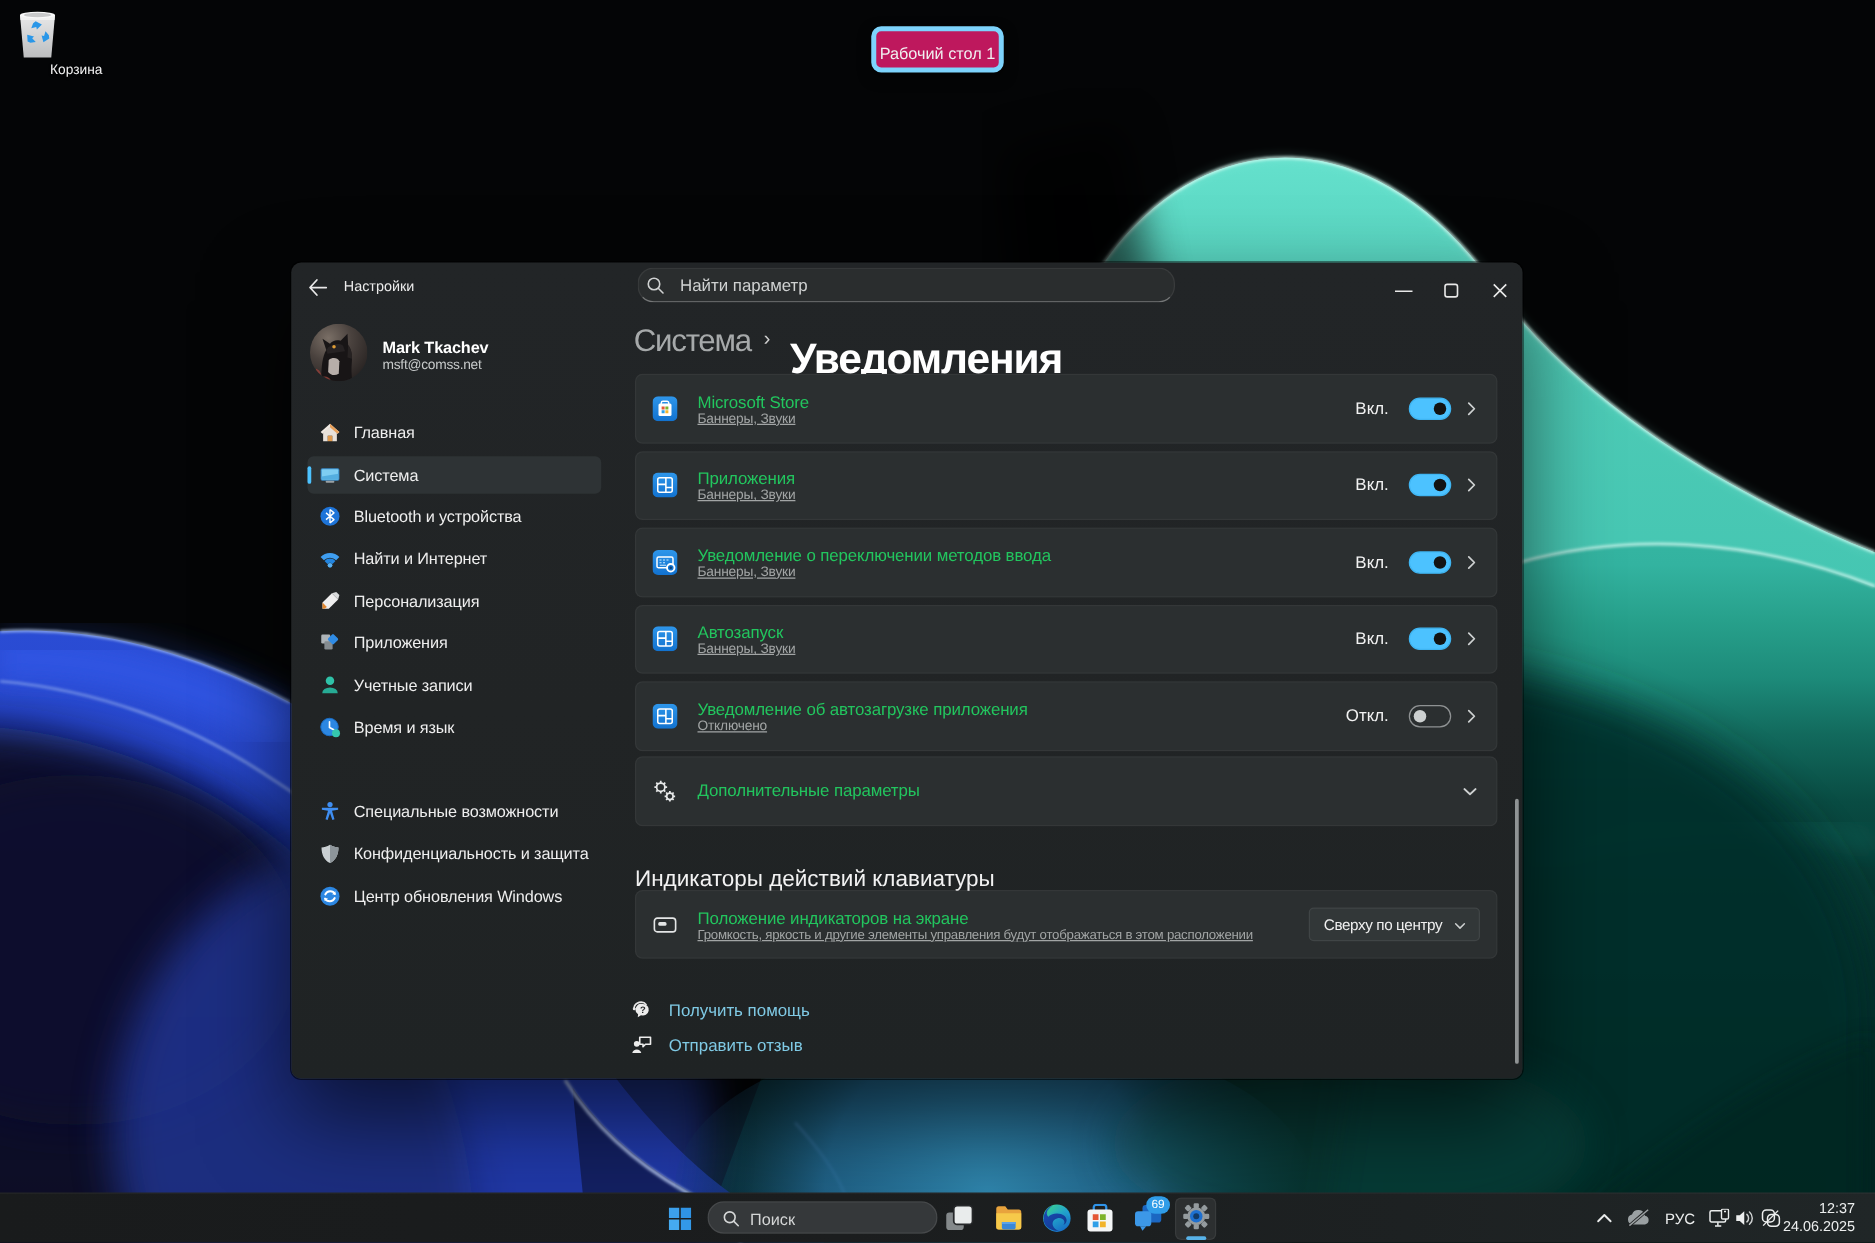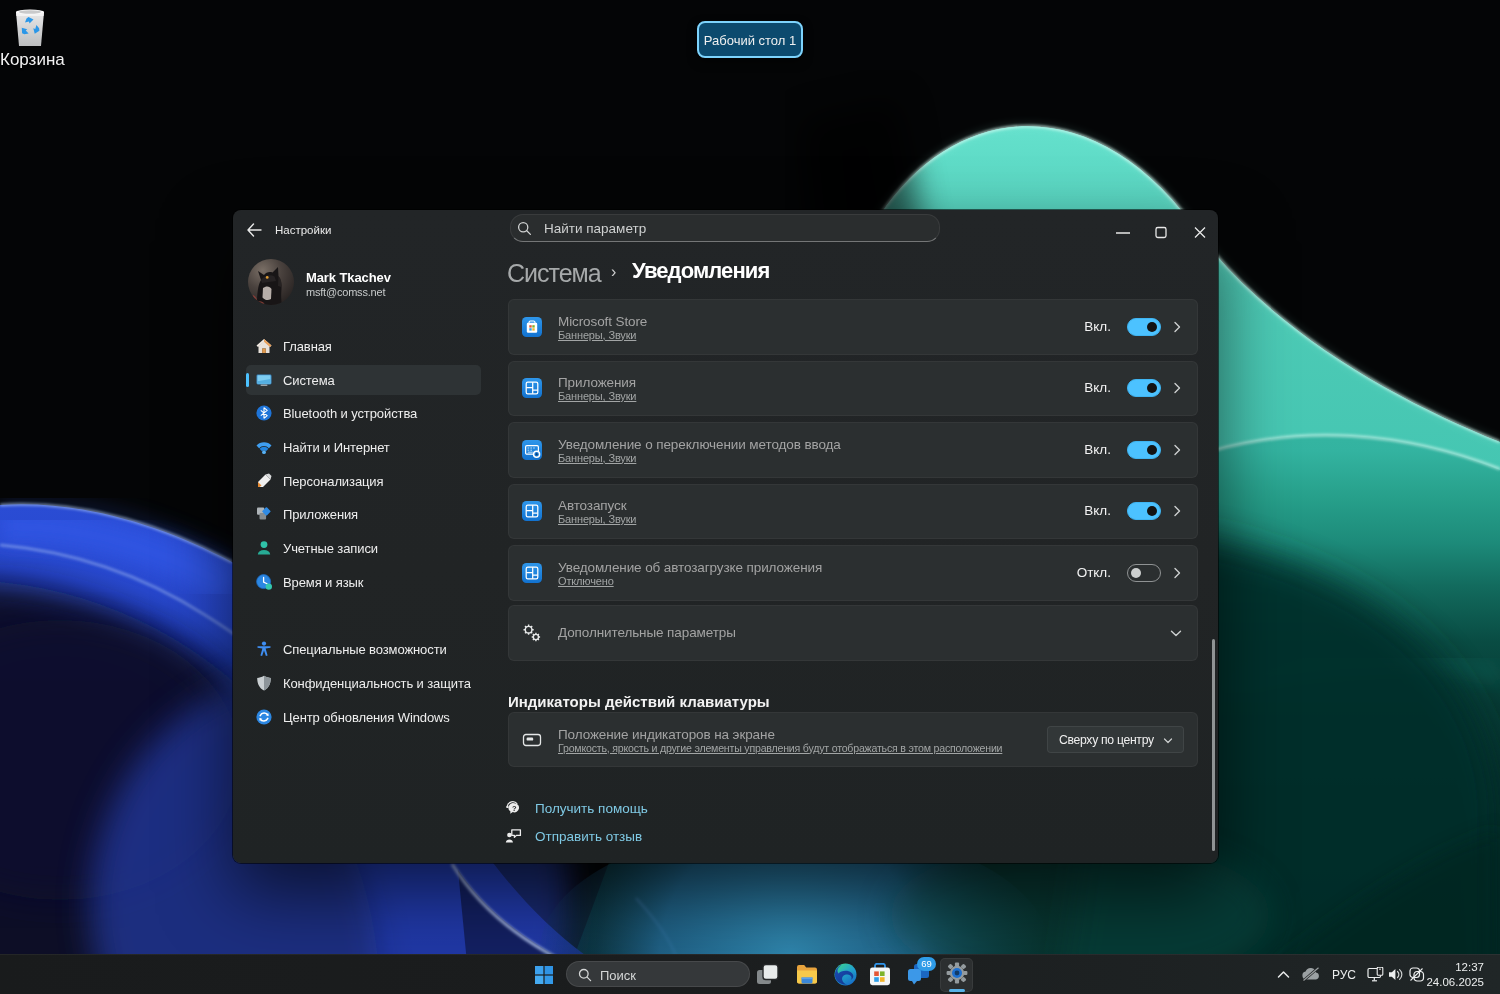--- a/index.html
+++ b/index.html
@@ -1,42 +1,42 @@
 <!DOCTYPE html>
 <html><head>
 <meta charset="utf-8">
 <style>
   * { margin:0; padding:0; box-sizing:border-box; }
   html,body { width:1500px; height:994px; overflow:hidden; background:#030405;
     font-family:"Liberation Sans", sans-serif; -webkit-font-smoothing:antialiased; }
   .abs { position:absolute; }
   #wall { left:0; top:0; width:1500px; height:994px; }
-  #tooltip { left:697px; top:21px; width:106px; height:37px; background:#0c4a6e;
-    border:2px solid #7dd3fc; border-radius:8px; color:#f0f0f0; font-size:13px;
+  #tooltip { left:697px; top:21px; width:106px; height:37px; background:#be185d;
+    border:4px solid #7dd3fc; border-radius:8px; color:#f0f0f0; font-size:13px;
     line-height:35px; text-align:center; box-shadow:0 4px 10px rgba(0,0,0,.5); }
   #bin-label { left:0px; top:46px; width:60px; text-align:center; color:#f2f2f2;
-    font-size:17px; text-shadow:0 1px 2px #000; }
+    font-size:11px; text-shadow:0 1px 2px #000;padding-left:40px; }
   
   #win { left:233px; top:210px; width:985px; height:653px; border-radius:8px;
     background:linear-gradient(180deg,#222527 0%,#212425 55%,#1f2324 100%);
     box-shadow:0 30px 70px rgba(0,0,0,.6), 0 0 0 1px rgba(0,0,0,.55);
     overflow:hidden; }
   #win .titletext { left:42px; top:13.5px; font-size:11.5px; color:#eaeaea; }
   
   .navitem { left:13px; width:235px; height:30px; border-radius:5px;
     color:#eeeeee; font-size:13px; }
   .navitem .lbl { position:absolute; left:37px; top:50%; transform:translateY(-50%); white-space:nowrap; letter-spacing:-0.1px;}
   .navitem .ic { position:absolute; left:9px; top:50%; transform:translateY(-50%); width:18px; height:18px; }
   .navsel { background:#2e3335; }
   .navpill { position:absolute; left:0px; top:8px; width:3px; height:14px;
     border-radius:2px; background:#4cc2ff; }
   
   .card { left:275px; width:690px; background:#2b2f30;
     border:1px solid rgba(255,255,255,0.045); border-radius:6px; }
-  .card .ttl { position:absolute; left:49px; color:#a3a3a3; font-size:13.5px; white-space:nowrap; letter-spacing:-0.1px;}
+  .card .ttl { position:absolute; left:49px; color:#22c55e; font-size:13.5px; white-space:nowrap; letter-spacing:-0.1px;}
   .card .sub { position:absolute; left:49px; color:#a2a5a5; font-size:11px; white-space:nowrap; letter-spacing:-0.15px;text-decoration:underline;}
   .card .state { position:absolute; right:86px; color:#f2f2f2; font-size:13.5px; }
   .card .chev { position:absolute; right:14px; }
   .cicon { position:absolute; left:13px; top:50%; margin-top:-10px; width:20px; height:20px; }
   .toggle-on { position:absolute; right:36px; width:34px; height:18px; border-radius:9px;
     background:#4cc2ff; border:1px solid #3fb5f2; }
   .toggle-on .knob { position:absolute; right:3px; top:3px; width:10px; height:10px;
     border-radius:50%; background:#131414; }
   .toggle-off { position:absolute; right:36px; width:34px; height:18px; border-radius:9px;
     background:transparent; border:1px solid #8f9293; }
@@ -301,21 +301,21 @@
         <path d="M5.2 7.6 A4.4 4.4 0 0 1 13 7.2" stroke="#ffffff" stroke-width="1.5" fill="none" stroke-linecap="round"></path>
         <path d="M13.4 5 L13.2 7.7 L10.6 7.3 Z" fill="#ffffff"></path>
         <path d="M12.8 10.4 A4.4 4.4 0 0 1 5 10.8" stroke="#ffffff" stroke-width="1.5" fill="none" stroke-linecap="round"></path>
         <path d="M4.6 13 L4.8 10.3 L7.4 10.7 Z" fill="#ffffff"></path>
       </svg>
     <span class="lbl">Центр обновления Windows</span>
   </div>
   
   <div class="abs" style="left:274px;top:49px;font-size:25px;color:#a6a9aa;letter-spacing:-1px;">Система</div>
   <div class="abs" style="left:378px;top:53px;font-size:16px;color:#cfcfcf;">›</div>
-  <div class="abs" style="left:399px;top:48px;font-size:22px;font-weight:bold;color:#ffffff;letter-spacing:-0.9px;">Уведомления</div>
+  <div class="abs" style="left:399px;top:58px;font-size:34px;font-weight:bold;color:#ffffff;letter-spacing:-0.9px;">Уведомления</div>
   <svg width="0" height="0">
       <defs>
     <linearGradient id="icblue" x1="0" y1="0" x2="0" y2="1">
       <stop offset="0" stop-color="#2e96ea"></stop>
           <stop offset="1" stop-color="#1272cf"></stop>
     </linearGradient>
   </defs>
     </svg>
   <div class="abs card" style="top:89px;height:55.5px;">
     <svg class="cicon" viewBox="0 0 20 20">
@@ -438,21 +438,21 @@
       <path d="M9.4 4.2 a4.6 4.6 0 1 1 -1.6 8.9 l-2.6 1.7 0.3 -2.4 a4.6 4.6 0 0 1 3.9 -8.2 Z" fill="#ececec"></path>
       <text x="9.3" y="11.6" font-size="7.5" font-weight="bold" fill="#26292a" text-anchor="middle">?</text>
     </svg>
   <div class="abs link" style="left:302px;top:591px;">Получить помощь</div>
   <svg class="abs" style="left:272px;top:617px;" width="17" height="17" viewBox="0 0 17 17">
       <circle cx="4.4" cy="8" r="2.3" fill="#ececec"></circle>
       <path d="M0.8 15.4 a3.7 3.7 0 0 1 7.2 0 Z" fill="#ececec"></path>
       <path d="M6.8 2.8 L15.4 2.8 L15.4 8.4 L11.4 8.4 L9.4 10.4 L9.4 8.4 L6.8 8.4 Z" stroke="#ececec" stroke-width="1.3" fill="none" stroke-linejoin="round"></path>
     </svg>
   <div class="abs link" style="left:302px;top:619px;">Отправить отзыв</div>
-  <div class="abs" style="left:275px;top:483px;font-size:15px;font-weight:bold;color:#f2f2f2;">Индикаторы действий клавиатуры</div>
+  <div class="abs" style="left:275px;top:483px;font-size:18px;font-weight:normal;color:#f2f2f2;">Индикаторы действий клавиатуры</div>
   <div id="scrollthumb" class="abs"></div>
 </div>
 
 <div id="taskbar" class="abs">
 
   <svg class="abs" style="left:535px;top:11px;" width="18" height="18" viewBox="0 0 18 18">
     <rect x="0" y="0" width="8.4" height="8.4" fill="#3ca0ec"></rect>
       <rect x="9.6" y="0" width="8.4" height="8.4" fill="#2f93e4"></rect>
     <rect x="0" y="9.6" width="8.4" height="8.4" fill="#45aaf0"></rect>
       <rect x="9.6" y="9.6" width="8.4" height="8.4" fill="#3399e8"></rect>

